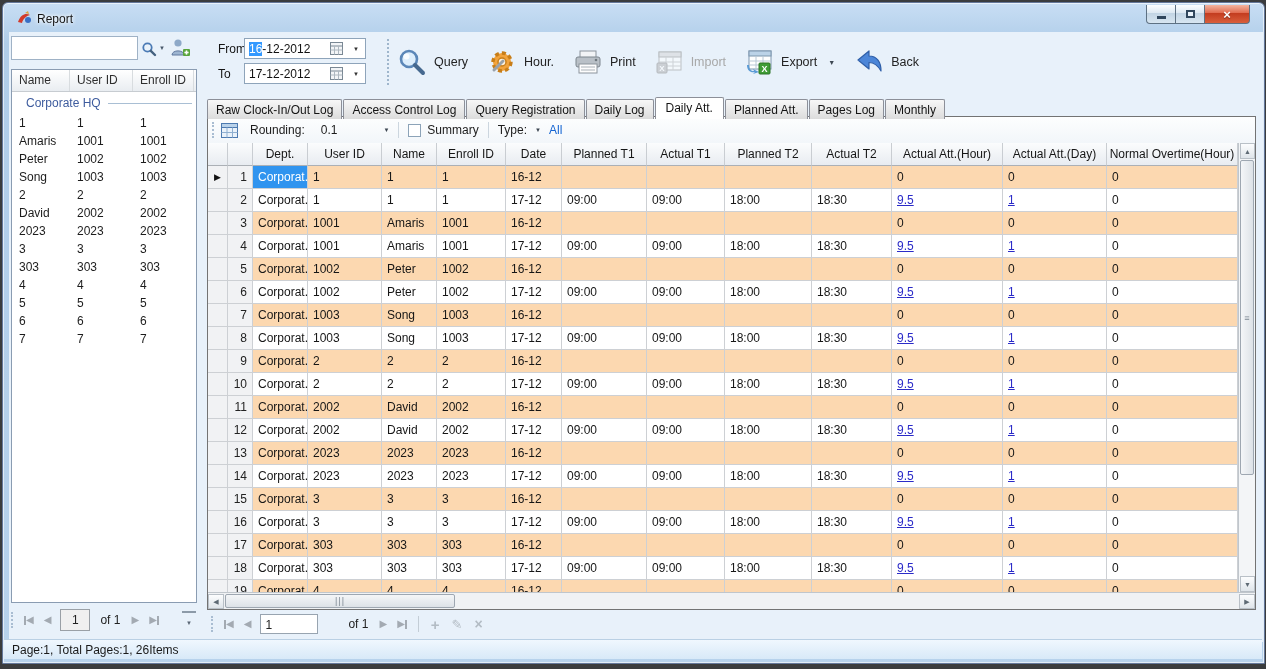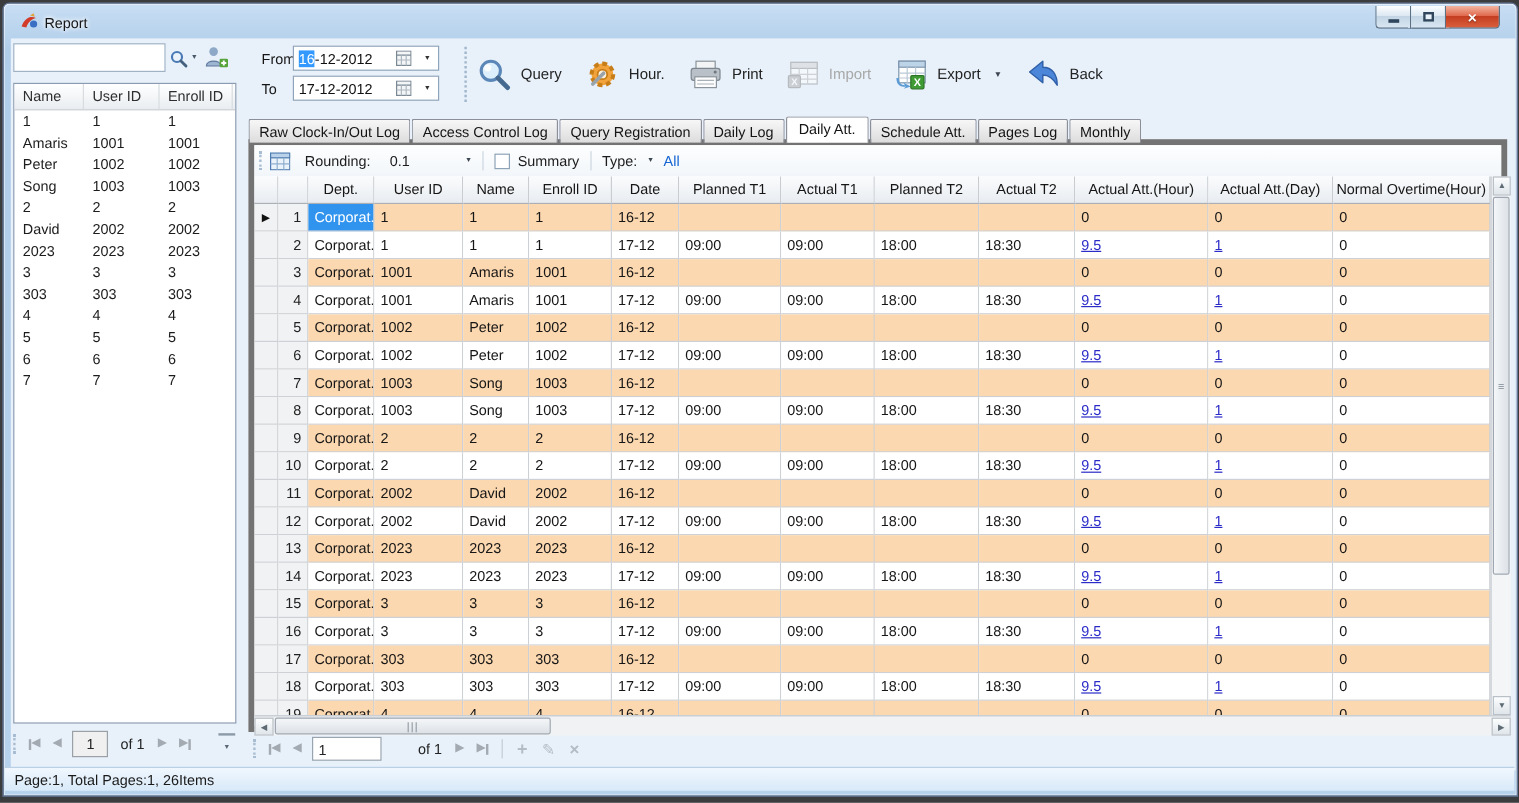--- a/index.html
+++ b/index.html
@@ -49,21 +49,21 @@
   .vsep{position:absolute;left:387px;top:39px;height:46px;border-left:2px dotted #9fb6cc;}
   .toolbar{position:absolute;left:397px;top:40px;height:44px;display:flex;align-items:center;gap:19px;}
   .tbtn{display:flex;align-items:center;gap:7px;font-size:12.5px;color:#232323;}
   .tbtn.disabled{color:#a8a8a8;}
   .tbtn.disabled svg{filter:grayscale(1);opacity:.5;}
   .exp-arrow{font-size:7px;color:#3d4752;margin-left:4px;}
   
   .tabs{position:absolute;left:207px;top:97px;display:flex;align-items:flex-end;z-index:3;}
   .tab{height:20px;line-height:20px;padding:0 8px;font-size:12px;color:#141414;background:linear-gradient(#f7f7f7,#dcdcdc);border:1px solid #8c8f98;border-bottom:none;border-radius:2px 2px 0 0;margin-right:1px;box-sizing:border-box;}
   .tab.active{height:22px;line-height:21px;background:#fff;position:relative;z-index:4;padding:0 10px;}
-  .panel{position:absolute;left:207px;top:116px;width:1049px;height:494px;background:#fff;border:5px solid #737373;box-sizing:border-box;z-index:2;}
+  .panel{position:absolute;left:207px;top:116px;width:1049px;height:494px;background:#fff;border:1px solid #737373;box-sizing:border-box;z-index:2;}
   
   .filterbar{position:absolute;left:0;top:0;width:100%;height:26px;background:linear-gradient(#fdfefe,#f2f6fa);display:flex;align-items:center;font-size:12px;color:#1c1c1c;}
   .fgrip{border-left:2px dotted #a9bdd2;height:16px;margin:0 7px 0 4px;}
   .checkbox{width:13px;height:13px;background:#fff;border:1px solid #8ca3b8;box-sizing:border-box;}
   .fsep{width:1px;height:16px;background:#ccd6df;margin:0 9px;}
   .fdrop{font-size:6px;color:#3d4752;}
   .link-all{color:#1464d2;}
   
   .ghead{position:absolute;left:0;top:26px;height:23px;white-space:nowrap;}
   .hcell{display:inline-block;vertical-align:top;height:23px;line-height:22px;box-sizing:border-box;background:linear-gradient(#fbfcfd,#e8ecf1);border-right:1px solid #c9cdd2;border-bottom:1px solid #abb0b6;font-size:12px;color:#161616;text-align:center;overflow:hidden;}
@@ -126,20 +126,23 @@
     <line x1="15.4" y1="15.5" x2="19.6" y2="15.5" stroke="#fff" stroke-width="1.6"></line>
   </svg>
 </div>
 
 <div class="listbox">
   <div class="lb-header" id="lb-header">
       <span class="lb-hcell c0">Name</span>
       <span class="lb-hcell c1">User ID</span>
       <span class="lb-hcell c2">Enroll ID</span>
     </div>
+  <div class="lb-group">
+      <span>Corporate HQ</span>
+    </div>
   <div id="sidebar-rows">
       <div class="srow">
         <span class="scell c0">1</span>
         <span class="scell c1">1</span>
         <span class="scell c2">1</span>
       </div>
       <div class="srow">
         <span class="scell c0">Amaris</span>
         <span class="scell c1">1001</span>
         <span class="scell c2">1001</span>
@@ -305,21 +308,21 @@
     <span>Back</span>
   </div>
 </div>
 
 <div class="tabs" id="tabs">
     <div class="tab">Raw Clock-In/Out Log</div>
     <div class="tab">Access Control Log</div>
     <div class="tab">Query Registration</div>
     <div class="tab">Daily Log</div>
     <div class="tab active">Daily Att.</div>
-    <div class="tab">Schedule Att.</div>
+    <div class="tab">Planned Att.</div>
     <div class="tab">Pages Log</div>
     <div class="tab">Monthly</div>
   </div>
 
 <div class="panel">
   <div class="filterbar">
     <span class="fgrip"></span>
     <svg width="17" height="15" viewBox="0 0 17 15" style="margin-right:12px;">
       <rect x="0.5" y="0.5" width="16" height="14" fill="#eaf2fa" stroke="#4d7ab0"></rect>
       <rect x="0.5" y="0.5" width="16" height="4" fill="#b9d2ea" stroke="#4d7ab0"></rect>

